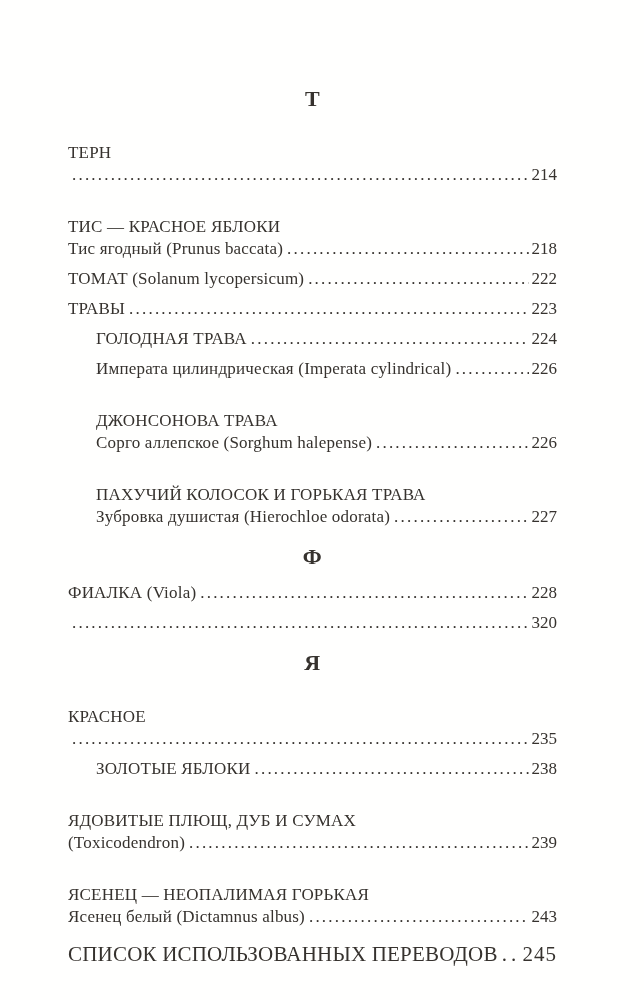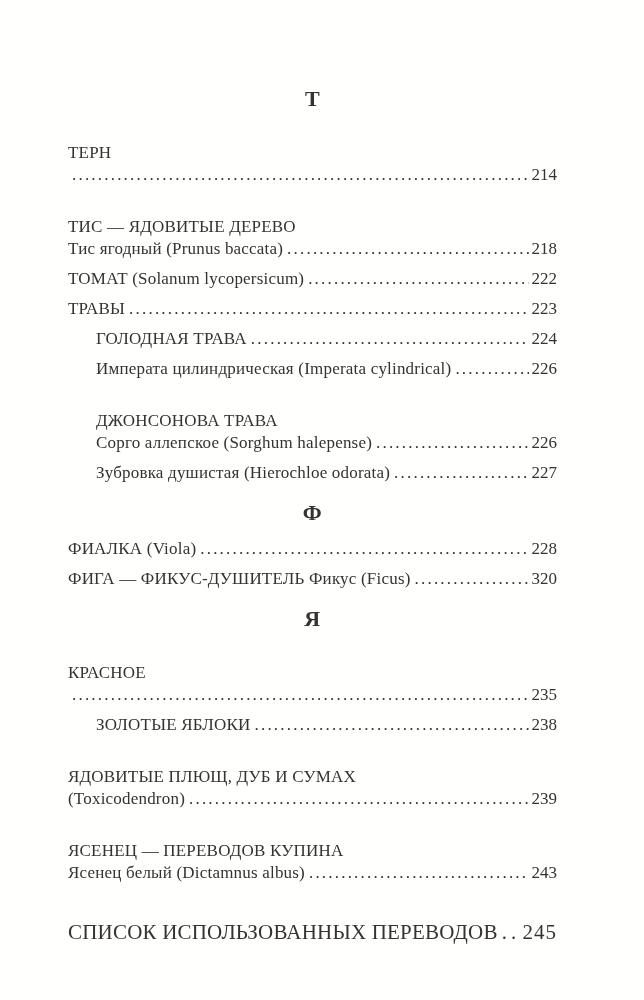--- a/index.html
+++ b/index.html
@@ -66,21 +66,21 @@
   .page-num {
     white-space: nowrap;
     flex: 0 0 auto;
   }
   .footer-line {
     display: flex;
     align-items: center;
     font-size: 21px;
     line-height: 28px;
     letter-spacing: 1px;
-    margin-top: 34px;
+    margin-top: 12px;
   }
   .footer-line .leader {
     letter-spacing: 4px;
     flex: 0 1 auto;
   }
 </style>
 </head>
 <body>
 
 <div class="page">
@@ -89,21 +89,21 @@
         <div class="section">
           <div class="section-letter">Т</div>
           <div class="entry">
             <div class="top-line">ТЕРН</div>
             <div class="toc-line">
               <span class="leader">........................................................................................................................................................................................................</span>
               <span class="page-num">214</span>
             </div>
           </div>
           <div class="entry">
-            <div class="top-line">ТИС — ЯДОВИТЫЕ ДЕРЕВО</div>
+            <div class="top-line">ТИС — КРАСНОЕ ЯБЛОКИ</div>
             <div class="toc-line">
               <span class="toc-text">Тис ягодный (Prunus baccata)</span>
               <span class="leader">........................................................................................................................................................................................................</span>
               <span class="page-num">218</span>
             </div>
           </div>
           <div class="entry">
             <div class="toc-line">
               <span class="toc-text">ТОМАТ (Solanum lycopersicum)</span>
               <span class="leader">........................................................................................................................................................................................................</span>
@@ -133,39 +133,39 @@
           </div>
           <div class="entry indent">
             <div class="top-line">ДЖОНСОНОВА ТРАВА</div>
             <div class="toc-line">
               <span class="toc-text">Сорго аллепское (Sorghum halepense)</span>
               <span class="leader">........................................................................................................................................................................................................</span>
               <span class="page-num">226</span>
             </div>
           </div>
           <div class="entry indent">
+            <div class="top-line">ПАХУЧИЙ КОЛОСОК И ГОРЬКАЯ ТРАВА</div>
             <div class="toc-line">
               <span class="toc-text">Зубровка душистая (Hierochloe odorata)</span>
               <span class="leader">........................................................................................................................................................................................................</span>
               <span class="page-num">227</span>
             </div>
           </div>
         </div>
         <div class="section">
           <div class="section-letter">Ф</div>
           <div class="entry">
             <div class="toc-line">
               <span class="toc-text">ФИАЛКА (Viola)</span>
               <span class="leader">........................................................................................................................................................................................................</span>
               <span class="page-num">228</span>
             </div>
           </div>
           <div class="entry">
             <div class="toc-line">
-              <span class="toc-text">ФИГА — ФИКУС-ДУШИТЕЛЬ Фикус (Ficus)</span>
               <span class="leader">........................................................................................................................................................................................................</span>
               <span class="page-num">320</span>
             </div>
           </div>
         </div>
         <div class="section">
           <div class="section-letter">Я</div>
           <div class="entry">
             <div class="top-line">КРАСНОЕ</div>
             <div class="toc-line">
@@ -182,21 +182,21 @@
           </div>
           <div class="entry">
             <div class="top-line">ЯДОВИТЫЕ ПЛЮЩ, ДУБ И СУМАХ</div>
             <div class="toc-line">
               <span class="toc-text">(Toxicodendron)</span>
               <span class="leader">........................................................................................................................................................................................................</span>
               <span class="page-num">239</span>
             </div>
           </div>
           <div class="entry">
-            <div class="top-line">ЯСЕНЕЦ — ПЕРЕВОДОВ КУПИНА</div>
+            <div class="top-line">ЯСЕНЕЦ — НЕОПАЛИМАЯ ГОРЬКАЯ</div>
             <div class="toc-line">
               <span class="toc-text">Ясенец белый (Dictamnus albus)</span>
               <span class="leader">........................................................................................................................................................................................................</span>
               <span class="page-num">243</span>
             </div>
           </div>
         </div>
       </div>
 
     <div class="footer-line">

